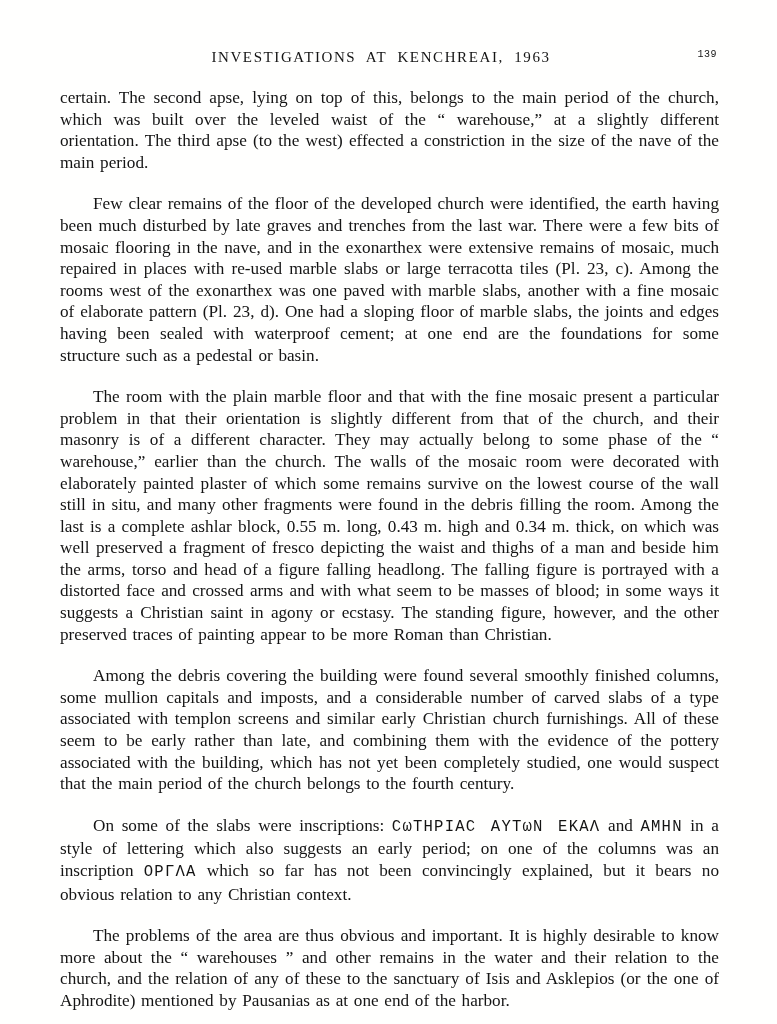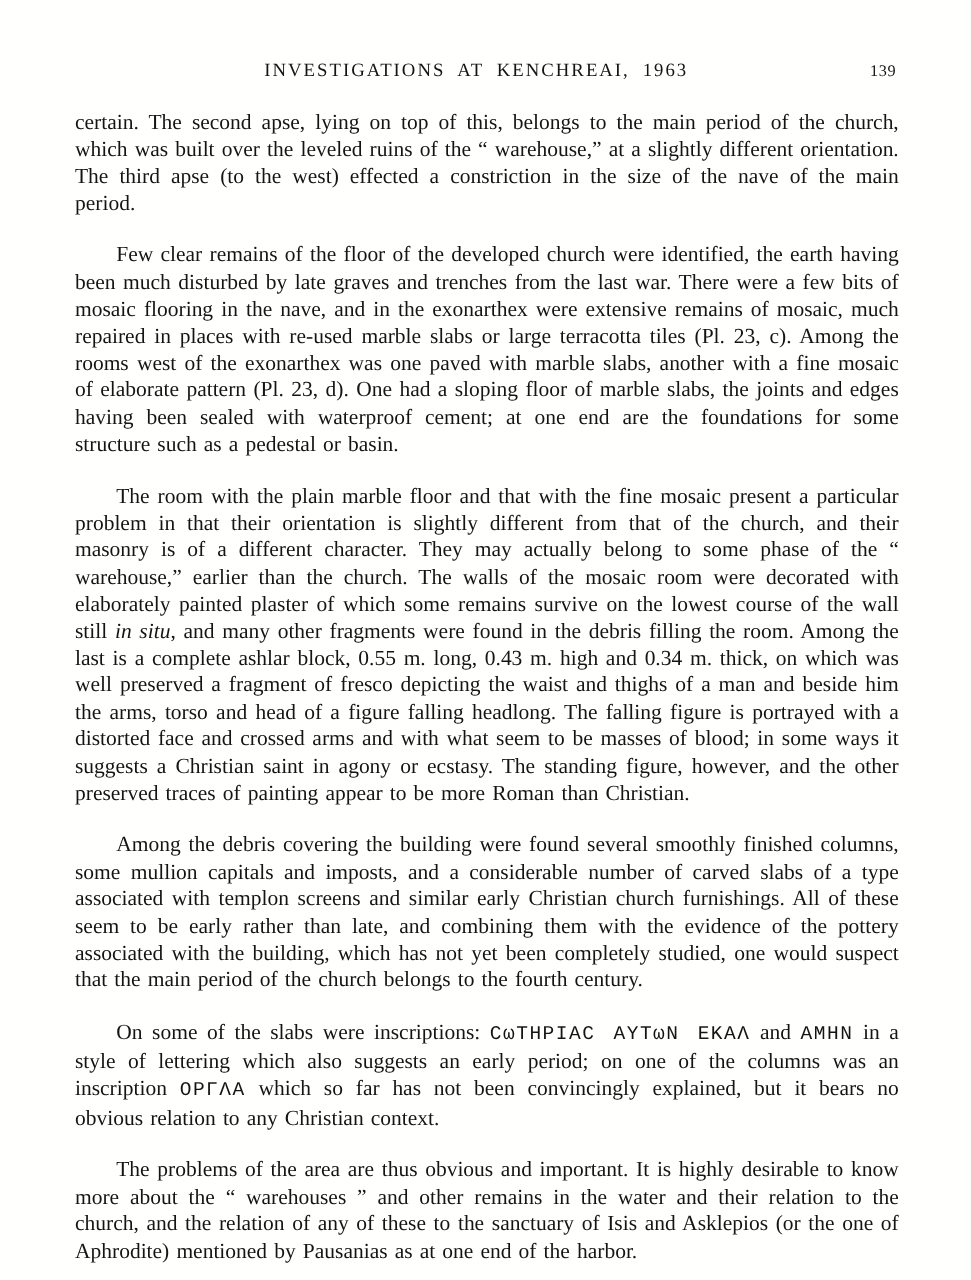--- a/index.html
+++ b/index.html
@@ -30,59 +30,59 @@
     text-align: center;
     font-size: 15px;
     letter-spacing: 1.6px;
     word-spacing: 5px;
     white-space: nowrap;
   }
   .page-number {
     position: absolute;
     right: 1px;
     top: 0;
-    font-size: 13px;
+    font-size: 10px;
     letter-spacing: 0.5px;
+    font-family: Liberation Mono, monospace;
   }
   .article-body {
     position: absolute;
     top: 87px;
     left: 60px;
     width: 659px;
   }
   p.para {
     margin: 0;
     text-align: justify;
     font-size: 17.2px;
     line-height: 21.6px;
     word-spacing: 1.4px;
   }
   p.para.indent {
     text-indent: 33px;
     margin-top: 20px;
   }
   .italic {
-    font-style: italic;
   }
   .greek {
     font-family: Liberation Mono, monospace;
     font-size: 15.6px;
     letter-spacing: 1.2px;
     word-spacing: 2px;
   }
 </style>
 </head>
 <body>
 
 <div class="page">
   <div class="running-header">
     <span class="page-title">INVESTIGATIONS AT KENCHREAI, 1963</span>
     <span class="page-number">139</span>
   </div>
   <div class="article-body" id="article-body">
-      <p class="para"><span>certain.  The second apse, lying on top of this, belongs to the main period of the church, which was built over the leveled ruins of the “ warehouse,” at a slightly different orientation.  The third apse (to the west) effected a constriction in the size of the nave of the main period.</span></p>
+      <p class="para"><span>certain.  The second apse, lying on top of this, belongs to the main period of the church, which was built over the leveled waist of the “ warehouse,” at a slightly different orientation.  The third apse (to the west) effected a constriction in the size of the nave of the main period.</span></p>
       <p class="para indent"><span>Few clear remains of the floor of the developed church were identified, the earth having been much disturbed by late graves and trenches from the last war.  There were a few bits of mosaic flooring in the nave, and in the exonarthex were extensive remains of mosaic, much repaired in places with re-used marble slabs or large terracotta tiles (Pl. 23, c).  Among the rooms west of the exonarthex was one paved with marble slabs, another with a fine mosaic of elaborate pattern (Pl. 23, d).  One had a sloping floor of marble slabs, the joints and edges having been sealed with waterproof cement; at one end are the foundations for some structure such as a pedestal or basin.</span></p>
       <p class="para indent"><span>The room with the plain marble floor and that with the fine mosaic present a particular problem in that their orientation is slightly different from that of the church, and their masonry is of a different character.  They may actually belong to some phase of the “ warehouse,” earlier than the church.  The walls of the mosaic room were decorated with elaborately painted plaster of which some remains survive on the lowest course of the wall still </span><span class="italic">in situ</span><span>, and many other fragments were found in the debris filling the room.  Among the last is a complete ashlar block, 0.55 m. long, 0.43 m. high and 0.34 m. thick, on which was well preserved a fragment of fresco depicting the waist and thighs of a man and beside him the arms, torso and head of a figure falling headlong.  The falling figure is portrayed with a distorted face and crossed arms and with what seem to be masses of blood; in some ways it suggests a Christian saint in agony or ecstasy.  The standing figure, however, and the other preserved traces of painting appear to be more Roman than Christian.</span></p>
       <p class="para indent"><span>Among the debris covering the building were found several smoothly finished columns, some mullion capitals and imposts, and a considerable number of carved slabs of a type associated with templon screens and similar early Christian church furnishings.  All of these seem to be early rather than late, and combining them with the evidence of the pottery associated with the building, which has not yet been completely studied, one would suspect that the main period of the church belongs to the fourth century.</span></p>
       <p class="para indent"><span>On some of the slabs were inscriptions: </span><span class="greek">CωTHPIAC AYTωN EKAΛ</span><span> and </span><span class="greek">AMHN</span><span> in a style of lettering which also suggests an early period; on one of the columns was an inscription </span><span class="greek">OPΓΛA</span><span> which so far has not been convincingly explained, but it bears no obvious relation to any Christian context.</span></p>
       <p class="para indent"><span>The problems of the area are thus obvious and important.  It is highly desirable to know more about the “ warehouses ” and other remains in the water and their relation to the church, and the relation of any of these to the sanctuary of Isis and Asklepios (or the one of Aphrodite) mentioned by Pausanias as at one end of the harbor.</span></p>
     </div>
 </div>
 
 </body></html>

